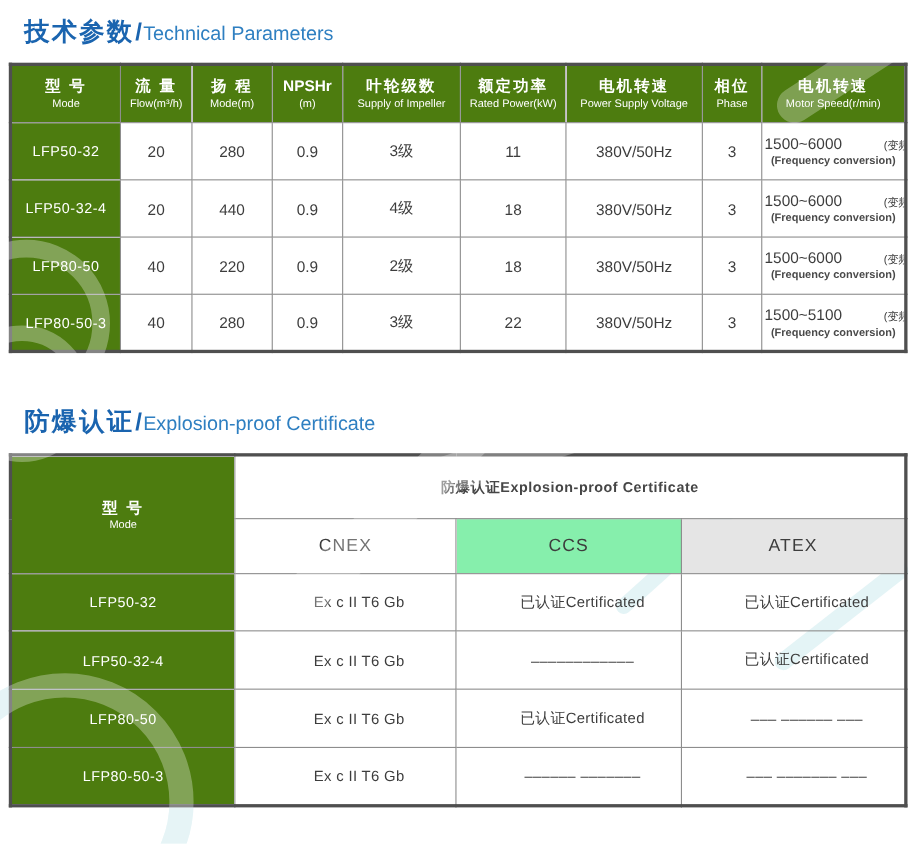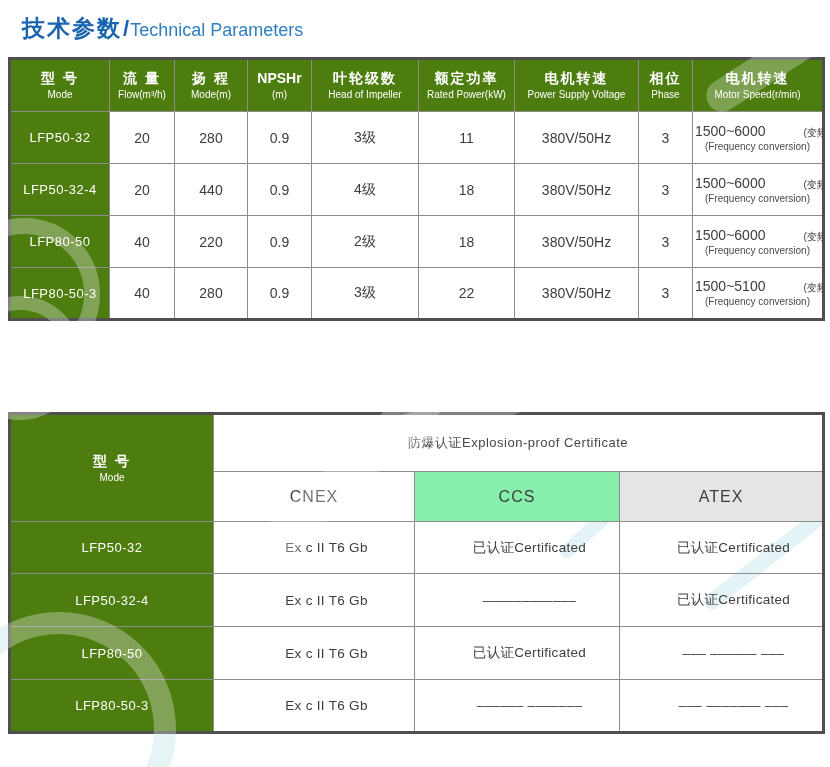--- a/index.html
+++ b/index.html
@@ -20,22 +20,22 @@
   #cert-table { top:412px; width:814px; }
   table { border:3px solid #4f4f4f; }
   th, td { border:1px solid #8d8d8d; text-align:center; vertical-align:middle; padding:0 2px; overflow:hidden; }
   .teal { background:#4d7c0f; color:#ffffff; }
   .h-zh { font-size:14px; font-weight:bold; letter-spacing:2px; line-height:17px; }
   .h-en { font-size:10px; font-weight:normal; letter-spacing:0; line-height:12px; margin-top:2px; }
   td { font-size:14px; color:#3d3d3d; }
   .model-cell { font-size:13px; color:#ffffff; letter-spacing:0.5px; }
   .speed-top { font-size:14px; line-height:16px; white-space:nowrap; }
   .speed-top .small { font-size:10px;margin-left:38px; }
-  .speed-sub { font-size:10px; line-height:12px; color:#4a4a4a; }
-  .group-h { font-size:13px; font-weight:normal; color:#464646; letter-spacing:0.5px; }
+  .speed-sub { font-size:10px; line-height:12px; color:#4a4a4a;font-weight:bold; }
+  .group-h { font-size:13px; font-weight:bold; color:#464646; letter-spacing:0.5px; }
   .agency { font-size:16px; font-weight:normal; color:#3d3d3d; letter-spacing:1px; }
   .cert-cell { font-size:13.5px; letter-spacing:0.3px;padding-left:27px; }
   
   .wm, .ov { position:absolute; pointer-events:none; }
   .wm { z-index:0; }
   .ov { z-index:2; }
   .wm-ring { border-radius:50%; border-style:solid; border-color:#dbf0f3; }
   .ov-ring { border-radius:50%; border-style:solid; border-color:rgba(255,255,255,0.30); }
   .ov-band { background:rgba(255,255,255,0.28); border-radius:18px; }
   .wm-band { background:#e4f4f6; border-radius:12px; }
@@ -78,21 +78,21 @@
       <th class="teal">
             <div class="h-zh">扬 程</div>
             <div class="h-en">Mode(m)</div>
           </th>
       <th class="teal">
             <div class="h-zh" style="letter-spacing:0;">NPSHr</div>
             <div class="h-en">(m)</div>
           </th>
       <th class="teal">
             <div class="h-zh">叶轮级数</div>
-            <div class="h-en">Head of Impeller</div>
+            <div class="h-en">Supply of Impeller</div>
           </th>
       <th class="teal">
             <div class="h-zh">额定功率</div>
             <div class="h-en">Rated Power(kW)</div>
           </th>
       <th class="teal">
             <div class="h-zh">电机转速</div>
             <div class="h-en">Power Supply Voltage</div>
           </th>
       <th class="teal">
@@ -160,20 +160,23 @@
       <td>380V/50Hz</td>
       <td>3</td>
       <td>
         <div class="speed-top"><span>1500~5100</span><span class="small">(变频)</span></div>
         <div class="speed-sub">(Frequency conversion)</div>
       </td>
     </tr>
   </tbody>
     </table>
 
+  <div class="sec-title t2">
+    <span class="zh">防爆认证</span><span class="sep">/</span><span class="en">Explosion-proof Certificate</span>
+  </div>
 
   <table id="cert-table">
     <colgroup>
       <col style="width:204px">
         <col style="width:201px">
         <col style="width:205px">
         <col style="width:204px">
     </colgroup>
     <tbody>
         <tr style="height:58px;">

